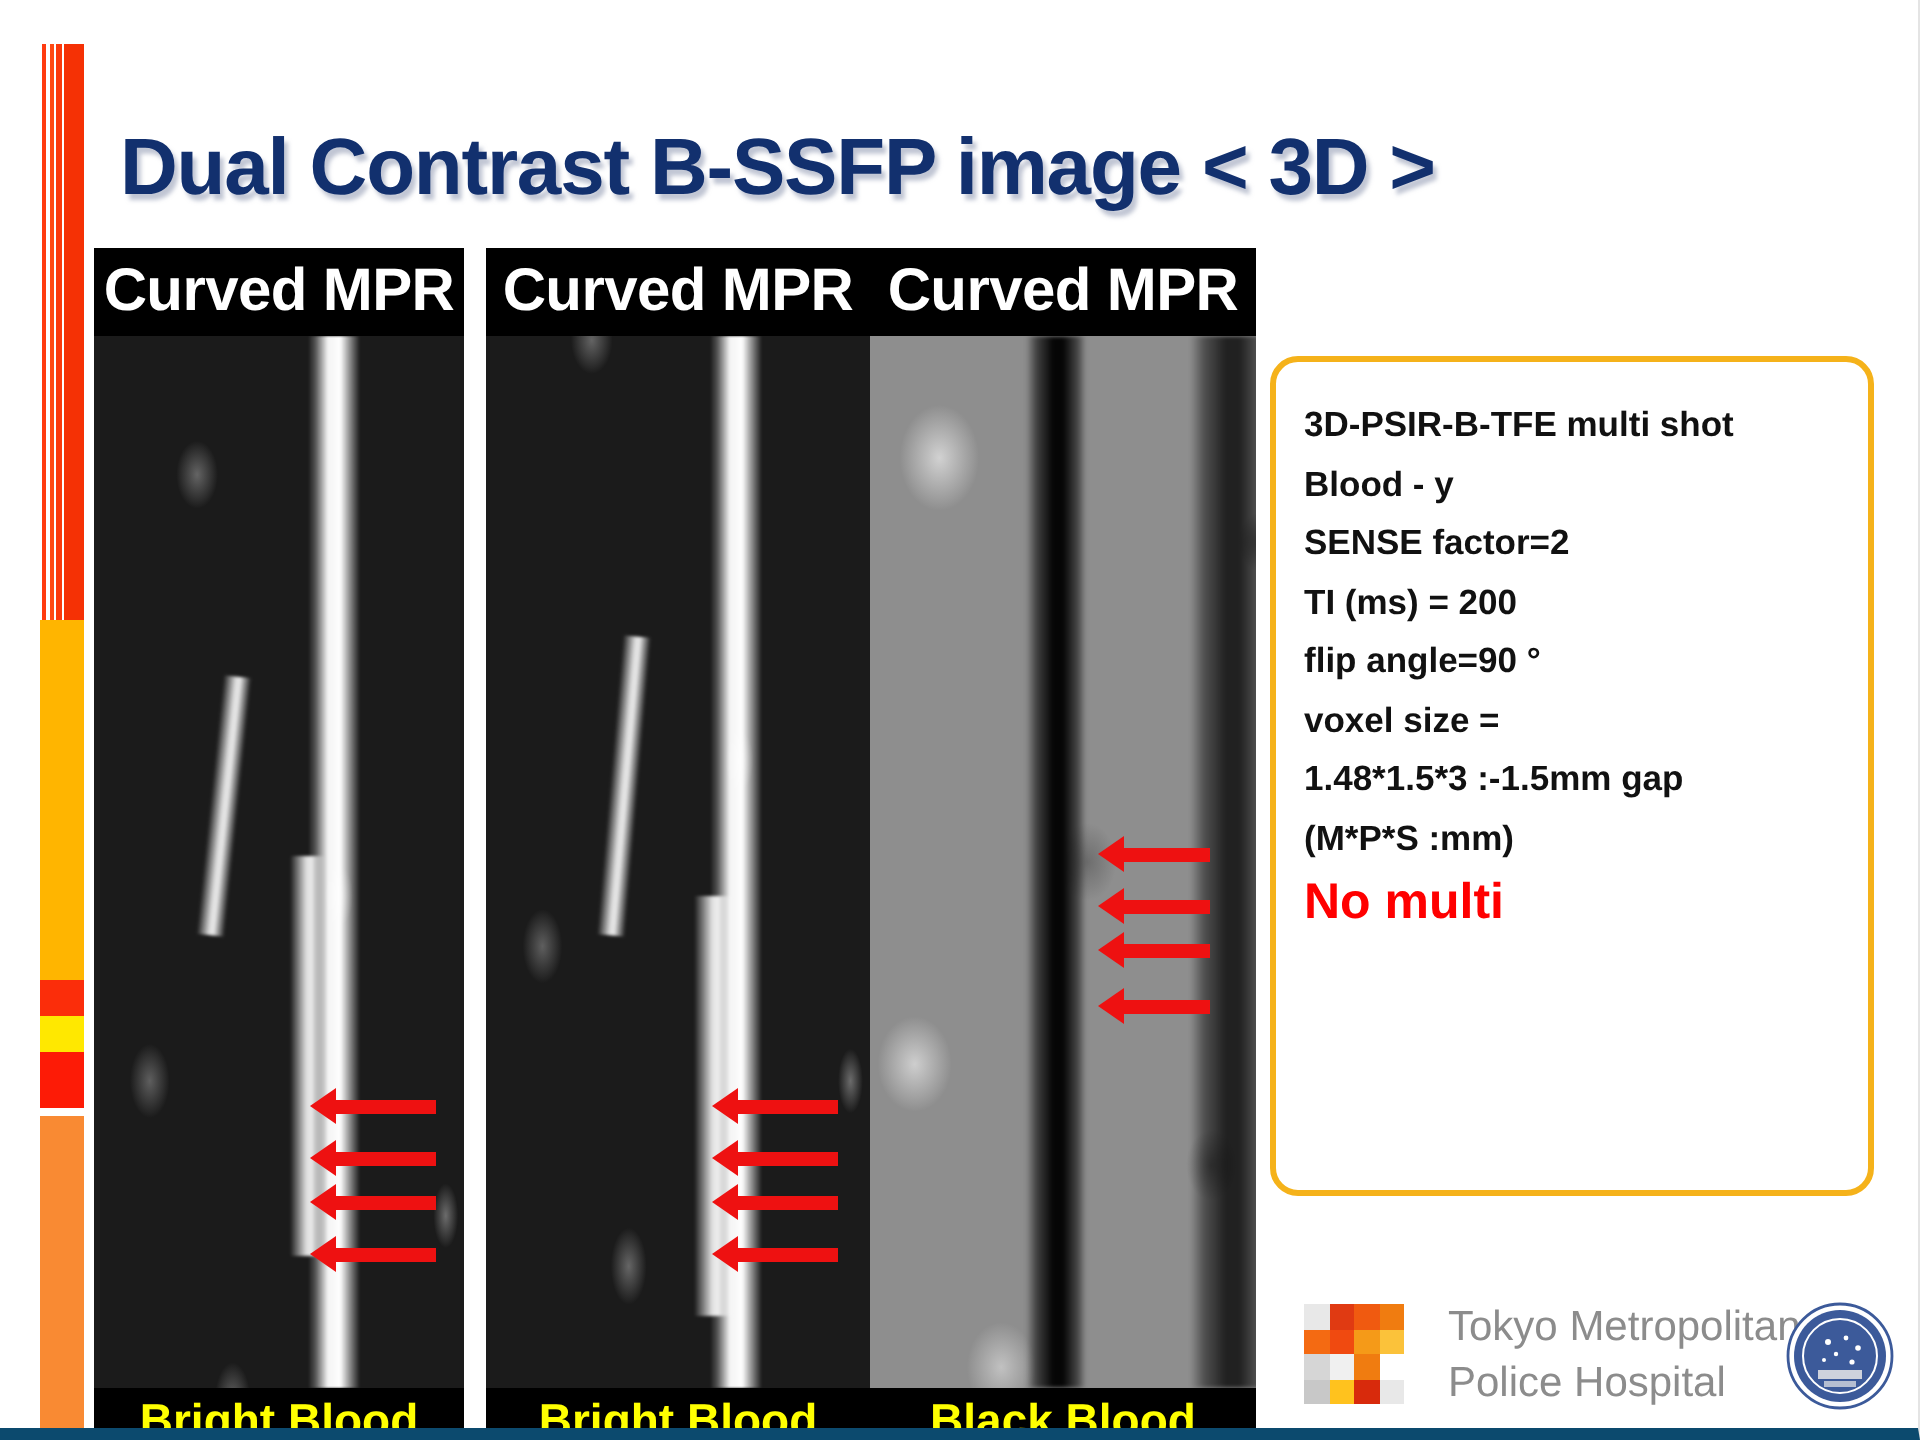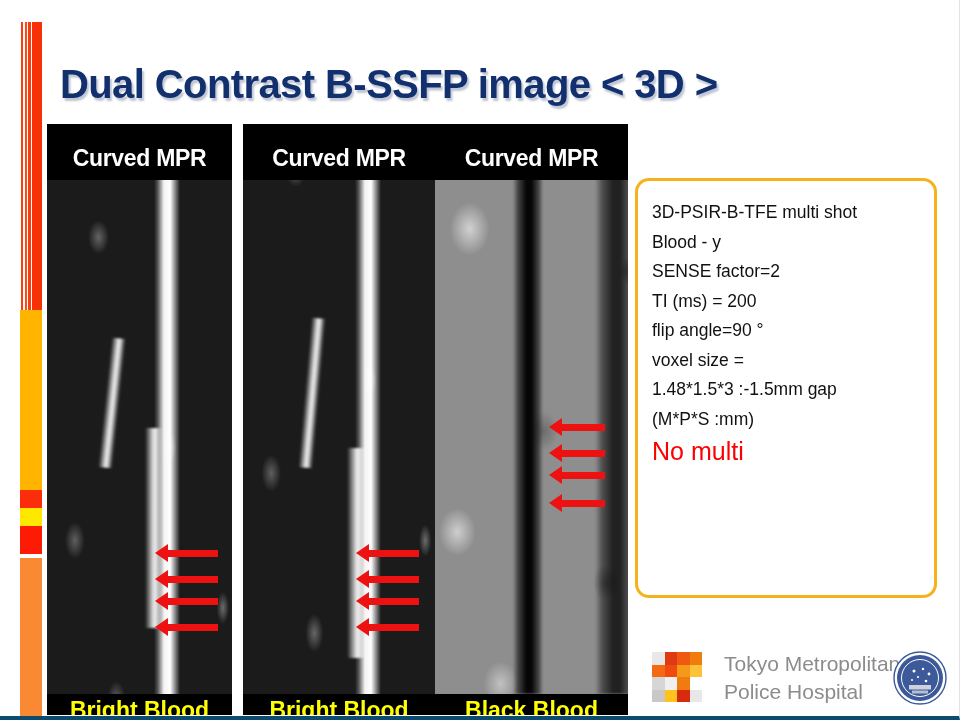--- a/index.html
+++ b/index.html
@@ -9,21 +9,21 @@
   }
   body {
     font-family: "Liberation Sans", sans-serif;
   }
   #slide {
     position: relative;
     width: 960px;
     height: 720px;
     background: #ffffff;
     overflow: hidden;
-    border-bottom: 4px solid #0c4a6e;
+    border-bottom: 6px solid #0c4a6e;
     border-right: 1px solid #e4e4e4;
     box-sizing: border-box;
   }
 
   
   #left-bar {
     position: absolute;
     left: 20px;
     top: 22px;
     width: 22px;
@@ -68,26 +68,26 @@
   .panel-block {
     position: absolute;
     background: #000000;
     overflow: hidden;
   }
   #panel-left-block  { left: 47px;  top: 124px; width: 185px; height: 591px; }
   #panel-right-block { left: 243px; top: 124px; width: 385px; height: 591px; }
 
   .mpr-header {
     position: absolute;
-    top: 12px;
+    top: 0;
     height: 44px;
     line-height: 44px;
     text-align: center;
     color: #ffffff;
-    font-size: 23px;
+    font-size: 30px;
     font-weight: bold;
     letter-spacing: -0.3px;
     background: #000000;
     z-index: 4;
   }
   #mpr-header-1 { left: 0;     width: 185px; }
   #mpr-header-2 { left: 0;     width: 192px; }
   #mpr-header-3 { left: 192px; width: 193px; }
 
   
@@ -216,21 +216,21 @@
     width: 302px;
     height: 420px;
     border: 3px solid #f5b21a;
     border-radius: 14px;
     background: #ffffff;
     box-sizing: border-box;
     padding: 17px 0 0 14px;
   }
   .param-line {
     font-size: 17.5px;
-    font-weight: normal;
+    font-weight: bold;
     color: #111111;
     line-height: 29.5px;
     white-space: nowrap;
   }
   .param-line.highlight {
     color: #ff0000;
     font-size: 25px;
     line-height: 34px;
   }
 

